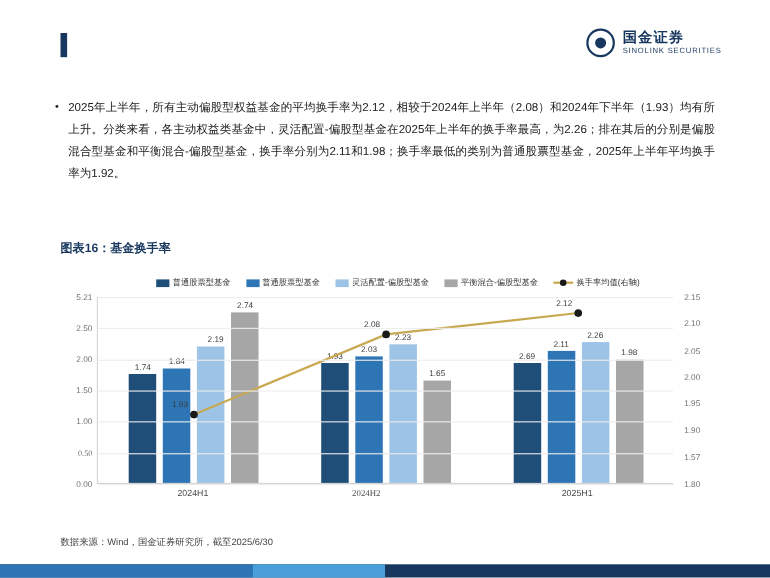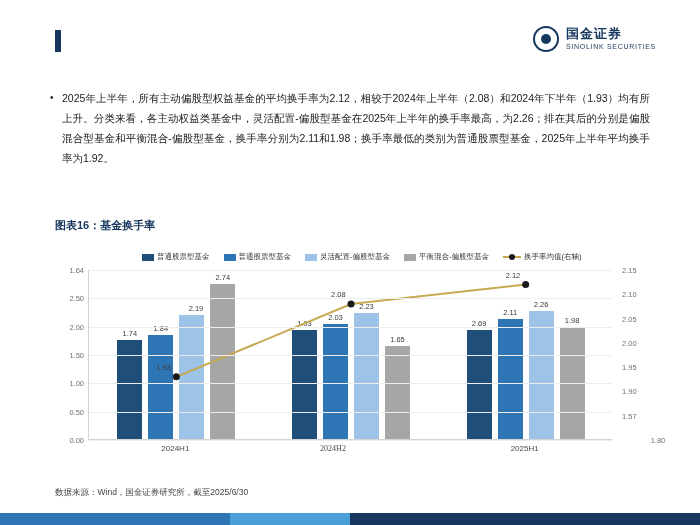--- a/index.html
+++ b/index.html
@@ -94,29 +94,29 @@
         <span>平衡混合-偏股型基金</span>
       </div>
       <div class="legend-item">
         <span class="lg-line"></span>
         <span>换手率均值(右轴)</span>
       </div>
     </div>
 
   <div class="axis-left" id="axis-left">
       <div class="ylabel" style="top: 170px;">0.00</div>
-      <div class="ylabel" style="top: 141.667px;">0.50</div>
+      <div class="ylabel" style="top: 141.667px; font-family: Liberation Serif, serif;">0.50</div>
       <div class="ylabel" style="top: 113.333px;">1.00</div>
       <div class="ylabel" style="top: 85px;">1.50</div>
       <div class="ylabel" style="top: 56.6667px;">2.00</div>
       <div class="ylabel" style="top: 28.3333px;">2.50</div>
-      <div class="ylabel" style="top: 0px;">1.64</div>
+      <div class="ylabel" style="top: 0px;">5.21</div>
     </div>
   <div class="axis-right" id="axis-right">
-      <div class="ylabel" style="top: 170px; text-align: center; left: 24px;">1.80</div>
+      <div class="ylabel" style="top: 170px; text-align: left; left: 8px;">1.80</div>
       <div class="ylabel" style="top: 145.714px; text-align: left; left: 8px;">1.57</div>
       <div class="ylabel" style="top: 121.429px; text-align: left; left: 8px;">1.90</div>
       <div class="ylabel" style="top: 97.1429px; text-align: left; left: 8px;">1.95</div>
       <div class="ylabel" style="top: 72.8571px; text-align: left; left: 8px;">2.00</div>
       <div class="ylabel" style="top: 48.5714px; text-align: left; left: 8px;">2.05</div>
       <div class="ylabel" style="top: 24.2857px; text-align: left; left: 8px;">2.10</div>
       <div class="ylabel" style="top: 0px; text-align: left; left: 8px;">2.15</div>
     </div>
 
   <div class="plot" id="plot">

